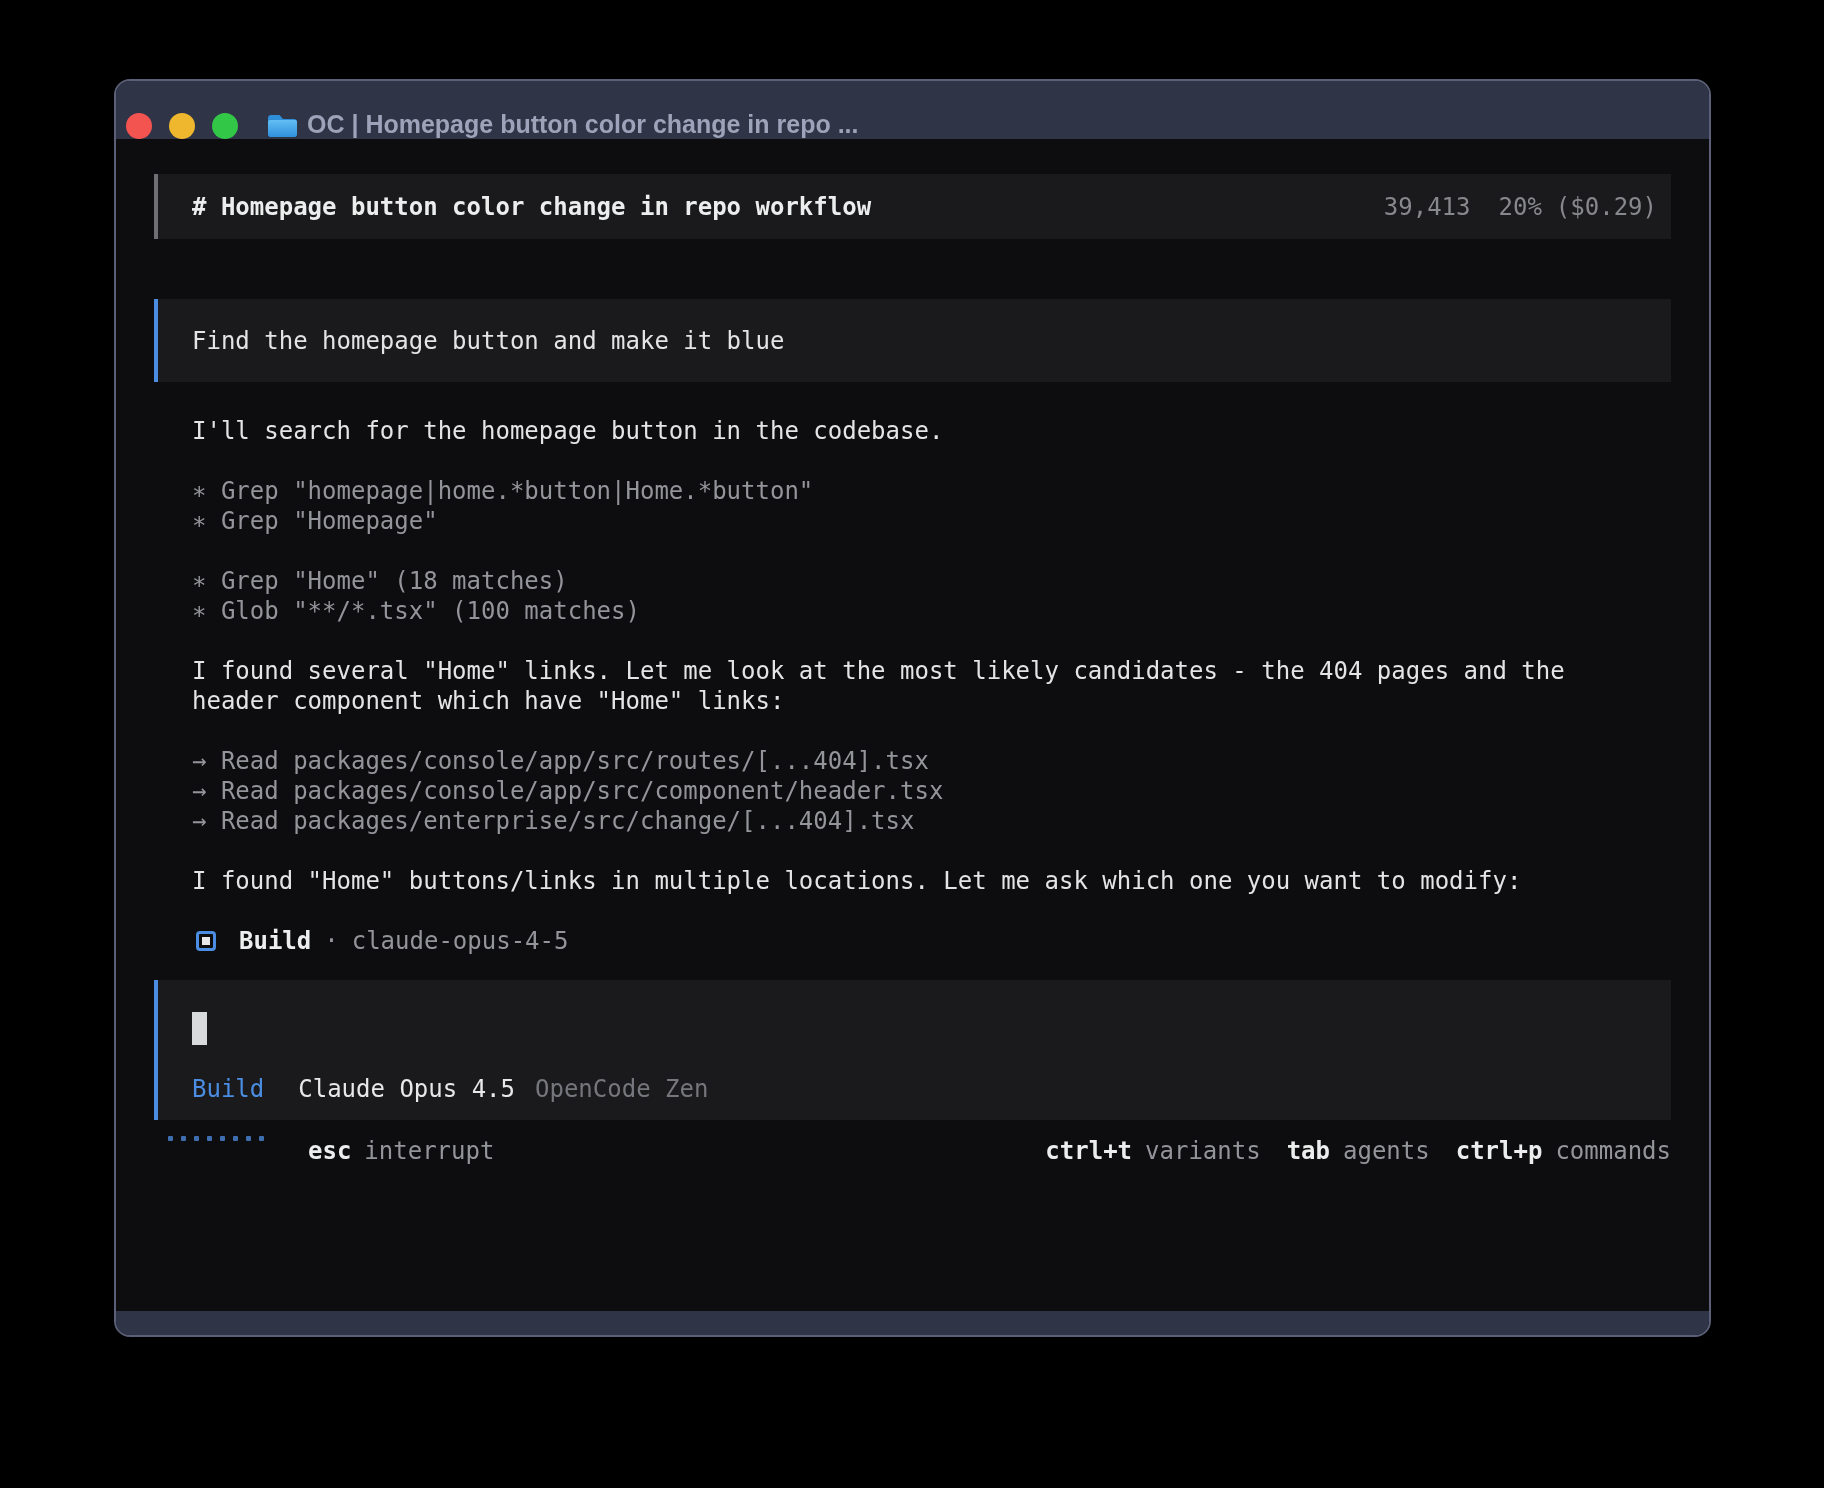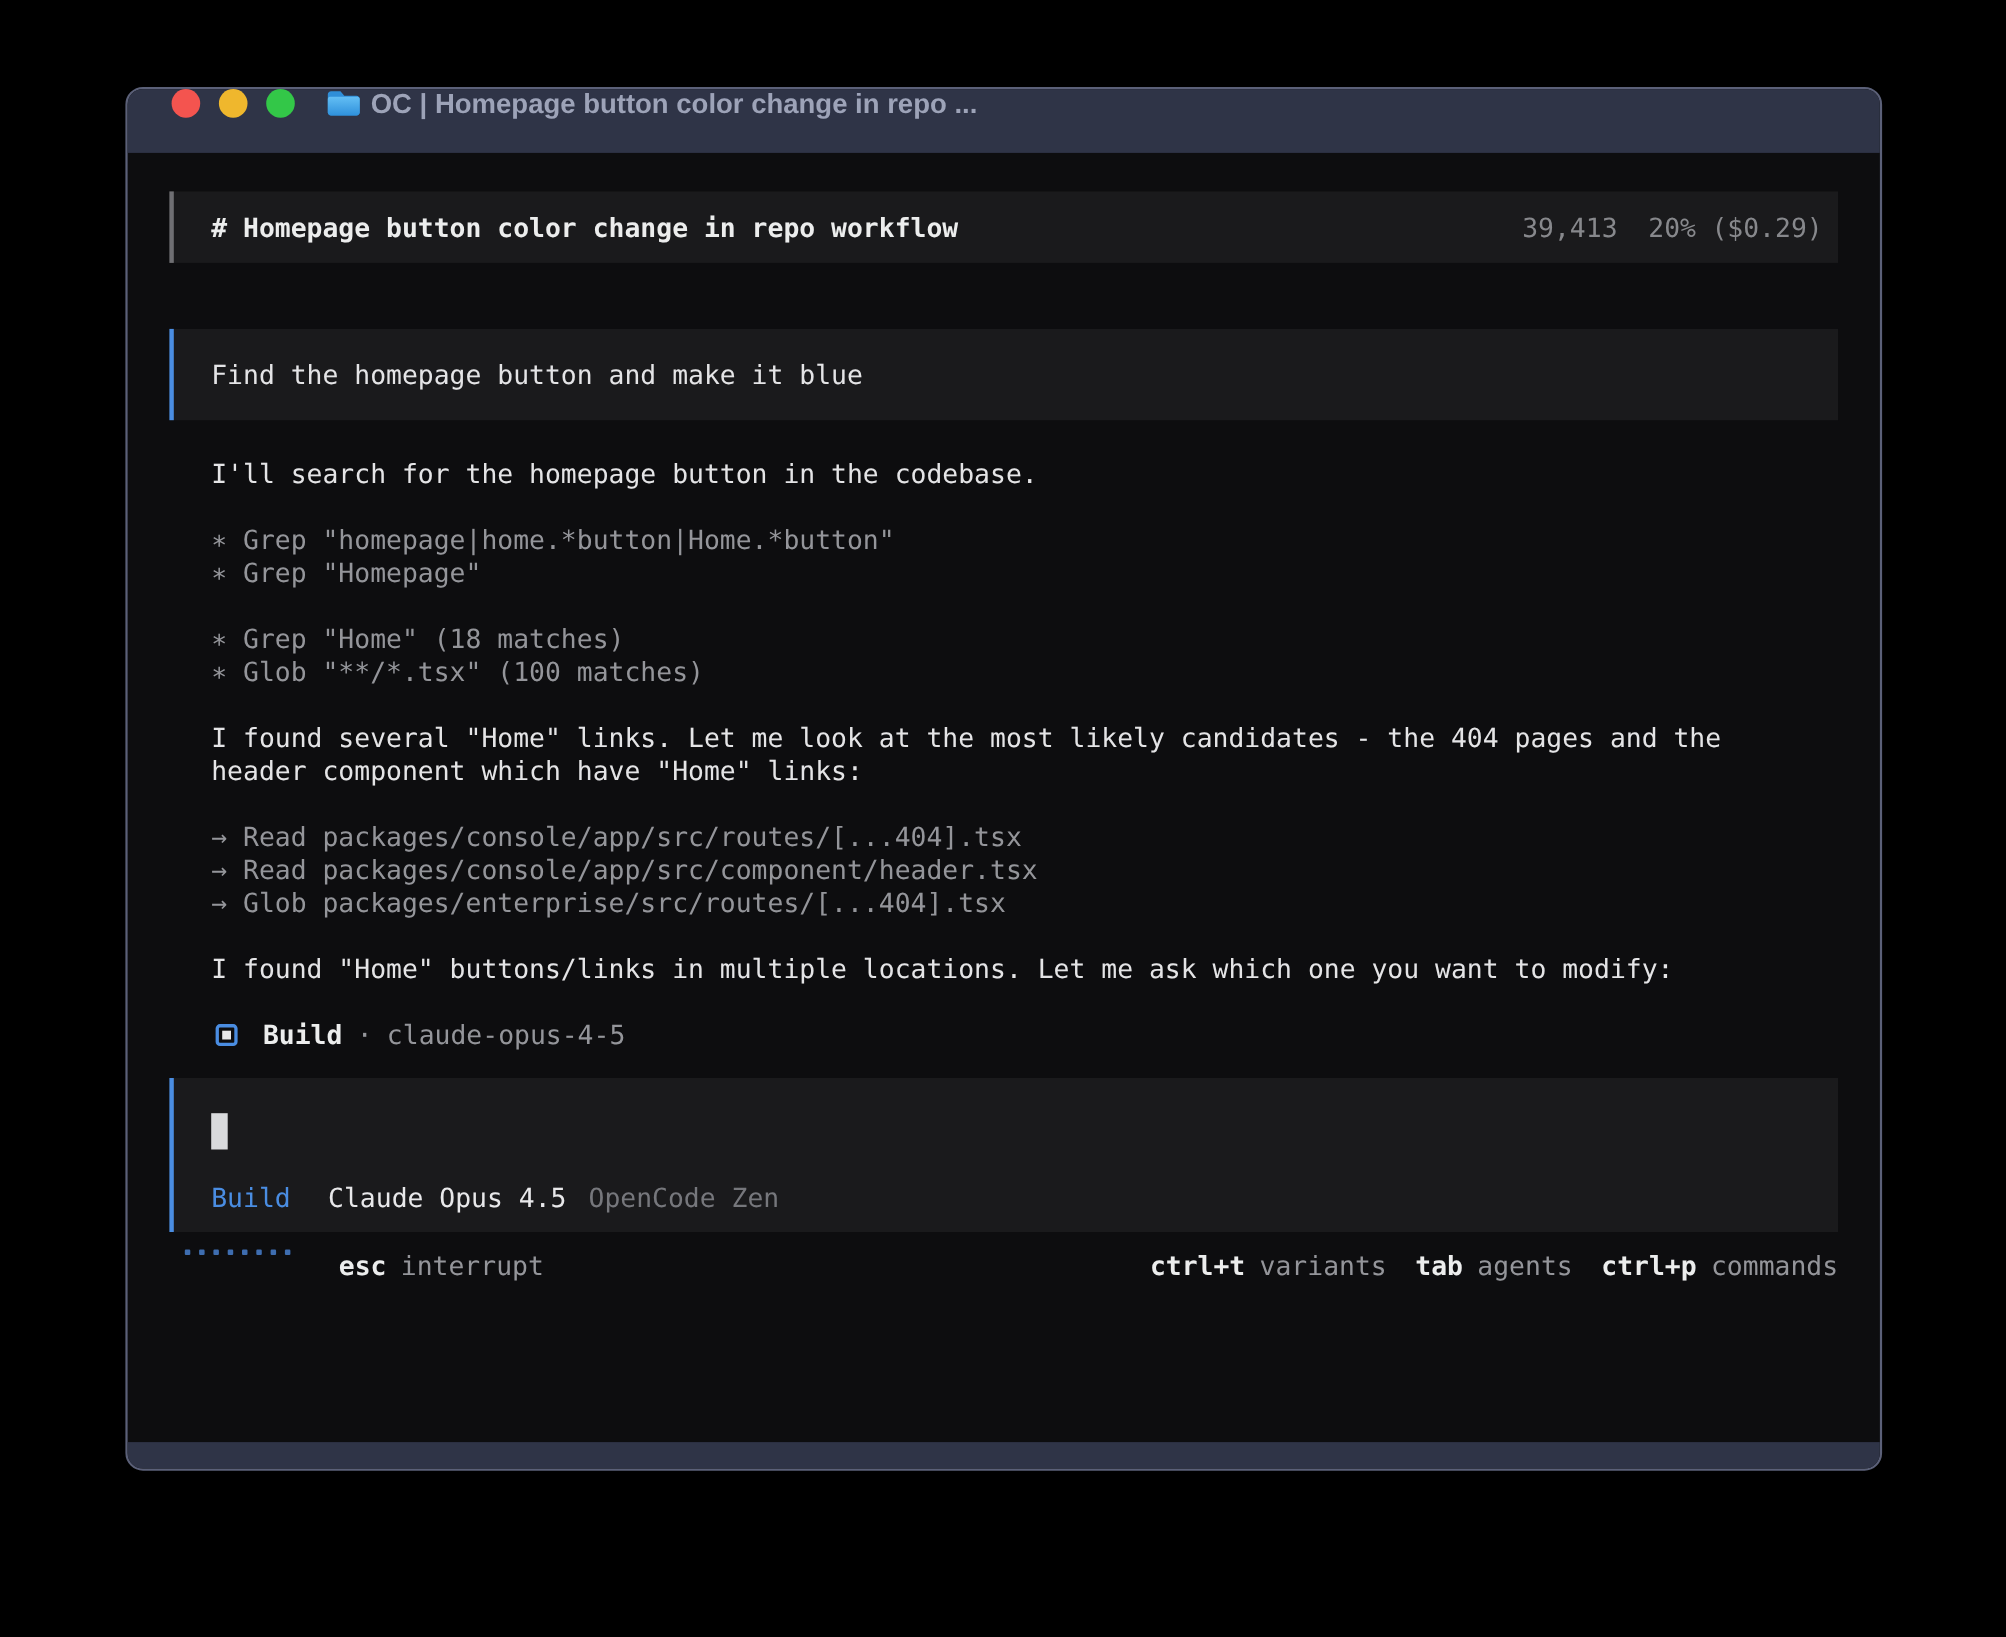--- a/index.html
+++ b/index.html
@@ -25,21 +25,21 @@
   body { font-family:"DejaVu Sans Mono", monospace; }
 
   .window {
     position:absolute; left:114px; top:79px; width:1597px; height:1258px;
     border-radius:16px; background:var(--terminal-bg);
     border:2px solid var(--window-outline);
     overflow:hidden; display:flex; flex-direction:column;
   }
   .titlebar {
     height:58px; flex:0 0 58px; background:var(--titlebar-bg);
-    display:flex; align-items:flex-start; padding-left:40px;
+    display:flex; align-items:flex-end; padding-left:10px;
   }
   .traffic-lights { display:flex; gap:17px; align-items:center; }
   .tl { width:26px; height:26px; border-radius:50%; display:inline-block; }
   .tl.red { background:var(--traffic-red); }
   .tl.yellow { background:var(--traffic-yellow); }
   .tl.green { background:var(--traffic-green); }
   .folder-icon { margin-left:29px; display:flex; align-items:center; }
   .title-text {
     margin-left:9px; font-family:"Liberation Sans", sans-serif;
     font-weight:bold; font-size:25px; color:var(--title-text);
@@ -157,21 +157,21 @@
         <div class="para">
           <div class="line muted">∗ Grep "Home" (18 matches)</div>
           <div class="line muted">∗ Glob "**/*.tsx" (100 matches)</div>
         </div>
         <div class="para">
           <div class="line primary">I found several "Home" links. Let me look at the most likely candidates - the 404 pages and the header component which have "Home" links:</div>
         </div>
         <div class="para">
           <div class="line muted">→ Read packages/console/app/src/routes/[...404].tsx</div>
           <div class="line muted">→ Read packages/console/app/src/component/header.tsx</div>
-          <div class="line muted">→ Glob packages/enterprise/src/routes/[...404].tsx</div>
+          <div class="line muted">→ Read packages/enterprise/src/change/[...404].tsx</div>
         </div>
         <div class="para">
           <div class="line primary">I found "Home" buttons/links in multiple locations. Let me ask which one you want to modify:</div>
         </div>
       </div>
 
     <div class="agent-line">
       <span class="agent-icon">
           <span class="inner"></span>
         </span>

